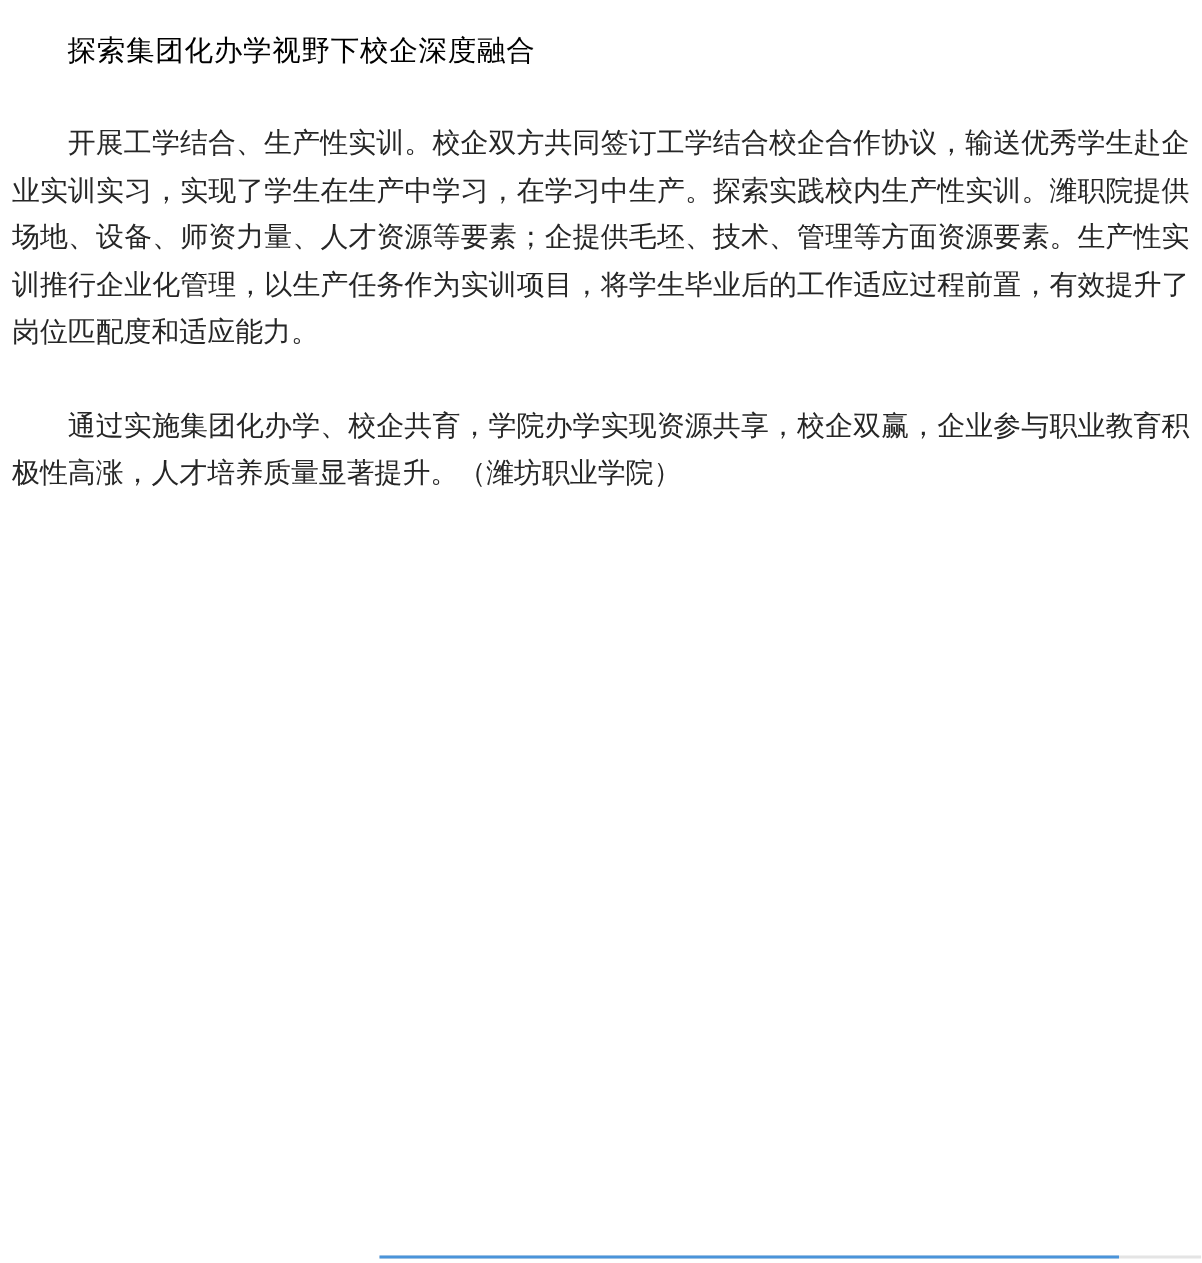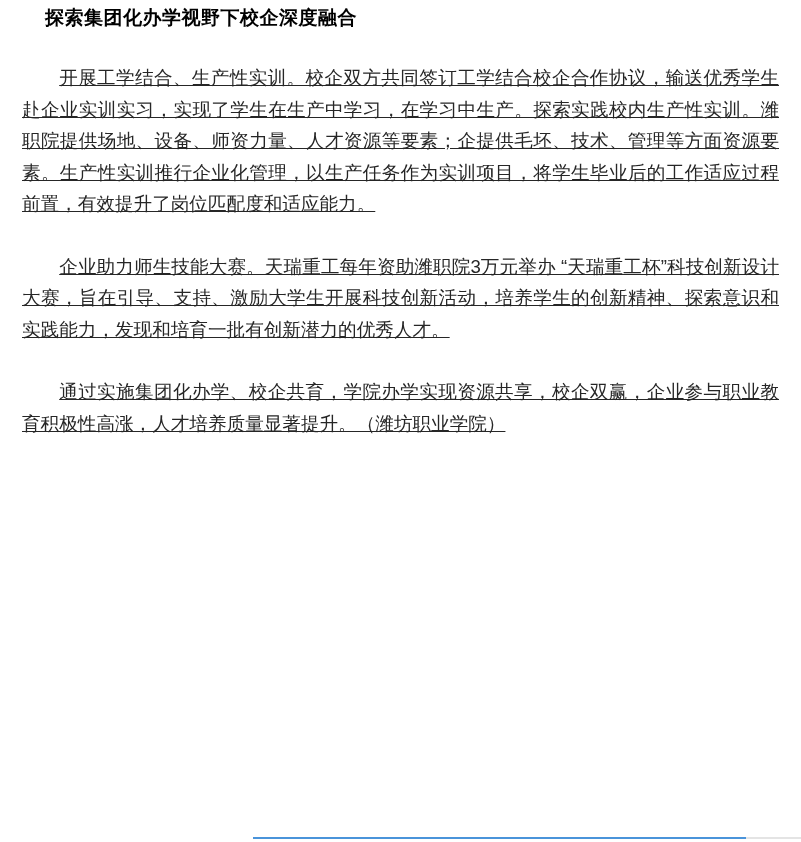--- a/index.html
+++ b/index.html
@@ -15,36 +15,35 @@
     overflow: hidden;
     font-family: "Liberation Sans", sans-serif;
   }
   .article {
     position: absolute;
     top: 0;
     left: 8px;
     width: 785px;
   }
   .title {
-    margin: 7px 0 0 37px;
+    margin: 24px 0 0 37px;
     font-size: 19px;
     line-height: 22px;
-    font-weight: 700;
+    font-weight: 400;
     color: #000000;
     letter-spacing: 0.5px;
   }
   .para {
-    margin: 31px 14px;
+    margin: 31px 0;
     font-size: 18.6px;
     line-height: 31.5px;
     color: #262626;
     text-align: justify;
     text-indent: 2em;
     word-break: break-all;
-    text-decoration: underline;
   }
   .title + .para {
     margin-top: 33px;
   }
   .bottom-bar {
     position: absolute;
     left: 253px;
     top: 837px;
     width: 548px;
     height: 2px;
@@ -64,21 +63,20 @@
     height: 2px;
   }
 </style>
 </head>
 <body>
 
 <div class="page">
   <div class="article">
     <h1 class="title">探索集团化办学视野下校企深度融合</h1>
     <p class="para">开展工学结合、生产性实训。校企双方共同签订工学结合校企合作协议，输送优秀学生赴企业实训实习，实现了学生在生产中学习，在学习中生产。探索实践校内生产性实训。潍职院提供场地、设备、师资力量、人才资源等要素；企提供毛坯、技术、管理等方面资源要素。生产性实训推行企业化管理，以生产任务作为实训项目，将学生毕业后的工作适应过程前置，有效提升了岗位匹配度和适应能力。</p>
-    <p class="para">企业助力师生技能大赛。天瑞重工每年资助潍职院3万元举办 “天瑞重工杯”科技创新设计大赛，旨在引导、支持、激励大学生开展科技创新活动，培养学生的创新精神、探索意识和实践能力，发现和培育一批有创新潜力的优秀人才。</p>
     <p class="para">通过实施集团化办学、校企共育，学院办学实现资源共享，校企双赢，企业参与职业教育积极性高涨，人才培养质量显著提升。（潍坊职业学院）</p>
   </div>
 
   <div class="bottom-bar">
     <div class="bottom-bar-track" style="background: rgb(228, 228, 228);"></div>
     <div class="bottom-bar-filled" style="background: rgb(74, 148, 218);"></div>
   </div>
 </div>
 
 </body></html>

